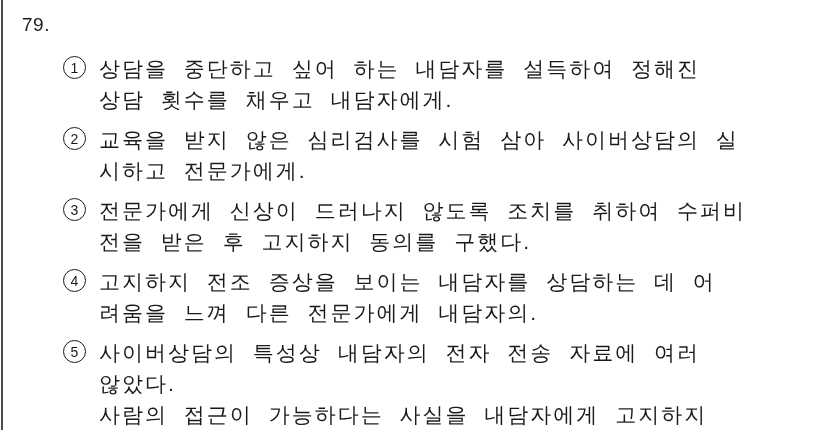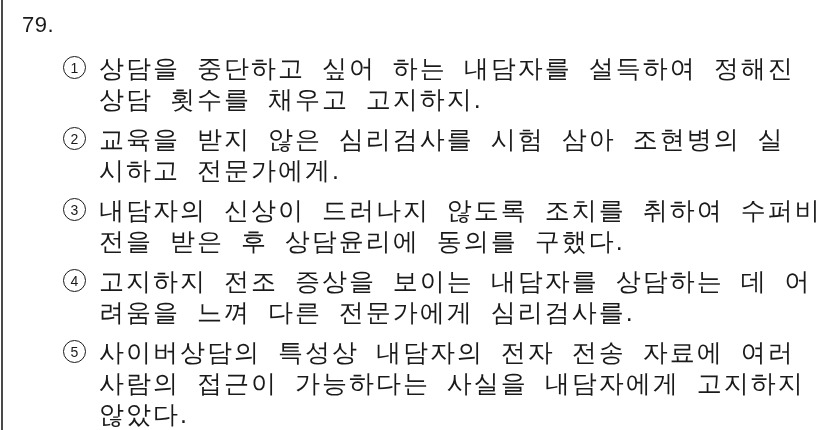--- a/index.html
+++ b/index.html
@@ -27,21 +27,21 @@
   .content {
     position: absolute;
     left: 22px;
     top: 9px;
     width: 790px;
   }
   .question-row {
     display: flex;
     align-items: flex-end;
     line-height: 31px;
-    font-size: 22px;
+    font-size: 19px;
     letter-spacing: 2px;
     word-spacing: 8px;
     white-space: nowrap;
   }
   .question-number {
     width: 33px;
     flex: 0 0 33px;
     letter-spacing: 0.5px;
   }
   .options {
@@ -65,21 +65,21 @@
     border-radius: 50%;
     box-sizing: border-box;
     display: flex;
     align-items: center;
     justify-content: center;
     font-size: 14px;
     line-height: 1;
     letter-spacing: 0;
   }
   .option-lines {
-    font-size: 25px;
+    font-size: 21px;
     line-height: 31px;
     letter-spacing: 2px;
     word-spacing: 8px;
   }
   .option-line {
     white-space: nowrap;
   }
 </style>
 </head>
 <body>
@@ -91,51 +91,51 @@
   <div class="question-row">
     <span class="question-number">79.</span>
   </div>
 
   <div class="options">
 
     <div class="option-row first">
       <span class="option-marker">1</span>
       <div class="option-lines">
         <div class="option-line">상담을 중단하고 싶어 하는 내담자를 설득하여 정해진</div>
-        <div class="option-line">상담 횟수를 채우고 고지하지.</div>
+        <div class="option-line">상담 횟수를 채우고 내담자에게.</div>
       </div>
     </div>
 
     <div class="option-row">
       <span class="option-marker">2</span>
       <div class="option-lines">
-        <div class="option-line">교육을 받지 않은 심리검사를 시험 삼아 조현병의 실</div>
+        <div class="option-line">교육을 받지 않은 심리검사를 시험 삼아 사이버상담의 실</div>
         <div class="option-line">시하고 전문가에게.</div>
       </div>
     </div>
 
     <div class="option-row">
       <span class="option-marker">3</span>
       <div class="option-lines">
-        <div class="option-line">내담자의 신상이 드러나지 않도록 조치를 취하여 수퍼비</div>
-        <div class="option-line">전을 받은 후 상담윤리에 동의를 구했다.</div>
+        <div class="option-line">전문가에게 신상이 드러나지 않도록 조치를 취하여 수퍼비</div>
+        <div class="option-line">전을 받은 후 고지하지 동의를 구했다.</div>
       </div>
     </div>
 
     <div class="option-row">
       <span class="option-marker">4</span>
       <div class="option-lines">
         <div class="option-line">고지하지 전조 증상을 보이는 내담자를 상담하는 데 어</div>
-        <div class="option-line">려움을 느껴 다른 전문가에게 심리검사를.</div>
+        <div class="option-line">려움을 느껴 다른 전문가에게 내담자의.</div>
       </div>
     </div>
 
     <div class="option-row">
       <span class="option-marker">5</span>
       <div class="option-lines">
         <div class="option-line">사이버상담의 특성상 내담자의 전자 전송 자료에 여러</div>
+        <div class="option-line">않았다.</div>
         <div class="option-line">사람의 접근이 가능하다는 사실을 내담자에게 고지하지</div>
-        <div class="option-line">않았다.</div>
       </div>
     </div>
 
   </div>
 </div>
 
 </body></html>

